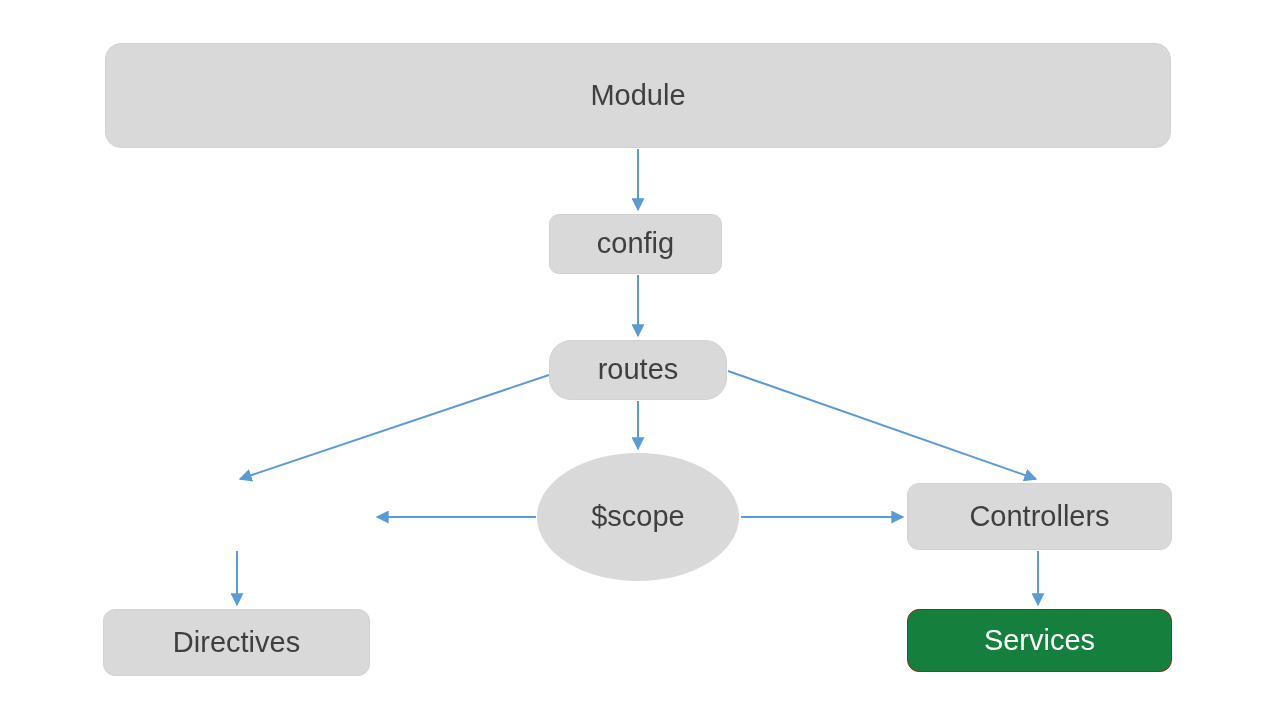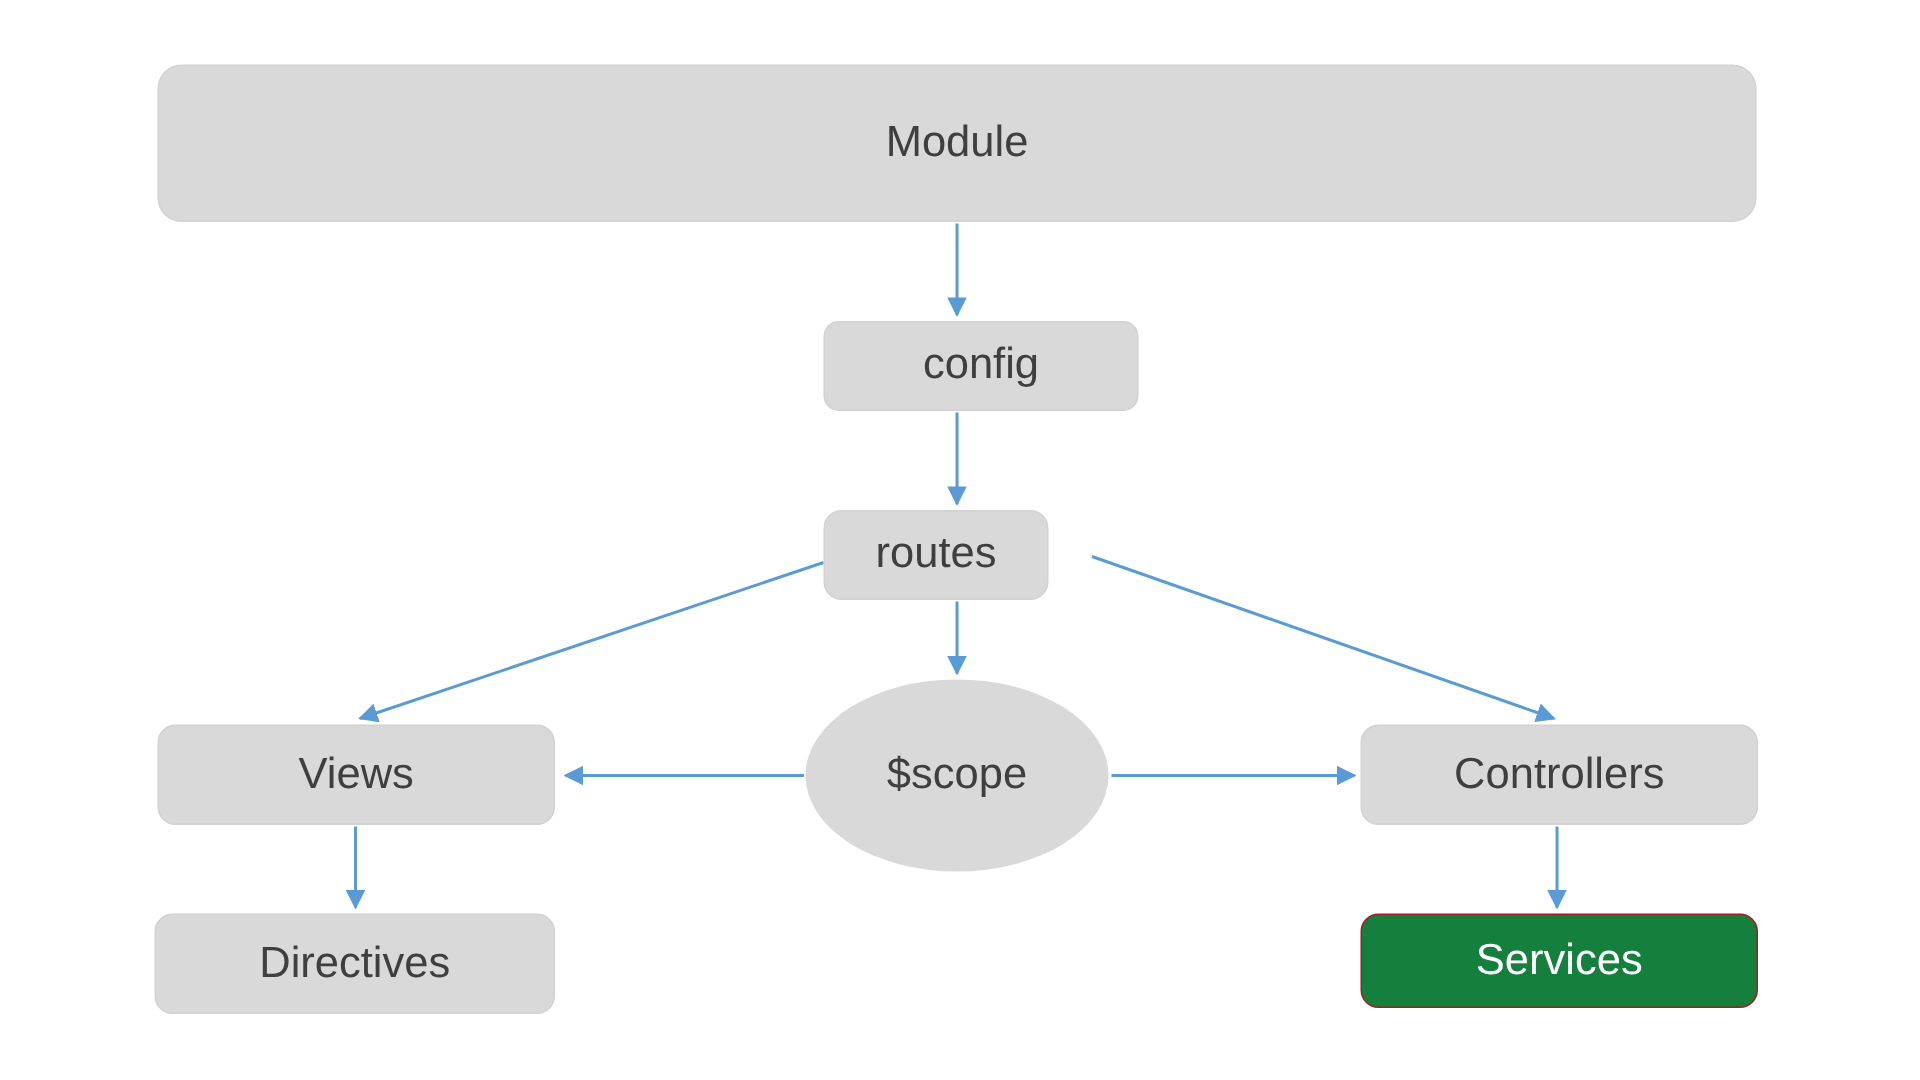--- a/index.html
+++ b/index.html
@@ -31,27 +31,27 @@
     line-height: 1.35;
   }
   .node-module {
     left: 105px; top: 43px;
     width: 1066px; height: 105px;
     border-radius: 16px;
     line-height: 1.45;
   }
   .node-config {
     left: 549px; top: 214px;
-    width: 210px; height: 60px;
+    width: 173px; height: 60px;
     border-radius: 10px;
   }
   .node-routes {
     left: 549px; top: 340px;
-    width: 150px; height: 60px;
-    border-radius: 12px;
+    width: 178px; height: 60px;
+    border-radius: 22px;
   }
   .node-views {
     left: 105px; top: 483px;
     width: 265px; height: 67px;
   }
   .node-scope {
     left: 537px; top: 453px;
     width: 202px; height: 128px;
     border-radius: 50%;
     border: none;
@@ -108,23 +108,20 @@
   </div>
 
   <div class="node node-config">
     <span>config</span>
   </div>
 
   <div class="node node-routes">
     <span>routes</span>
   </div>
 
-  <div class="node node-views">
-    <span>Views</span>
-  </div>
 
   <div class="node node-scope">
     <span>$scope</span>
   </div>
 
   <div class="node node-controllers">
     <span>Controllers</span>
   </div>
 
   <div class="node node-directives">

